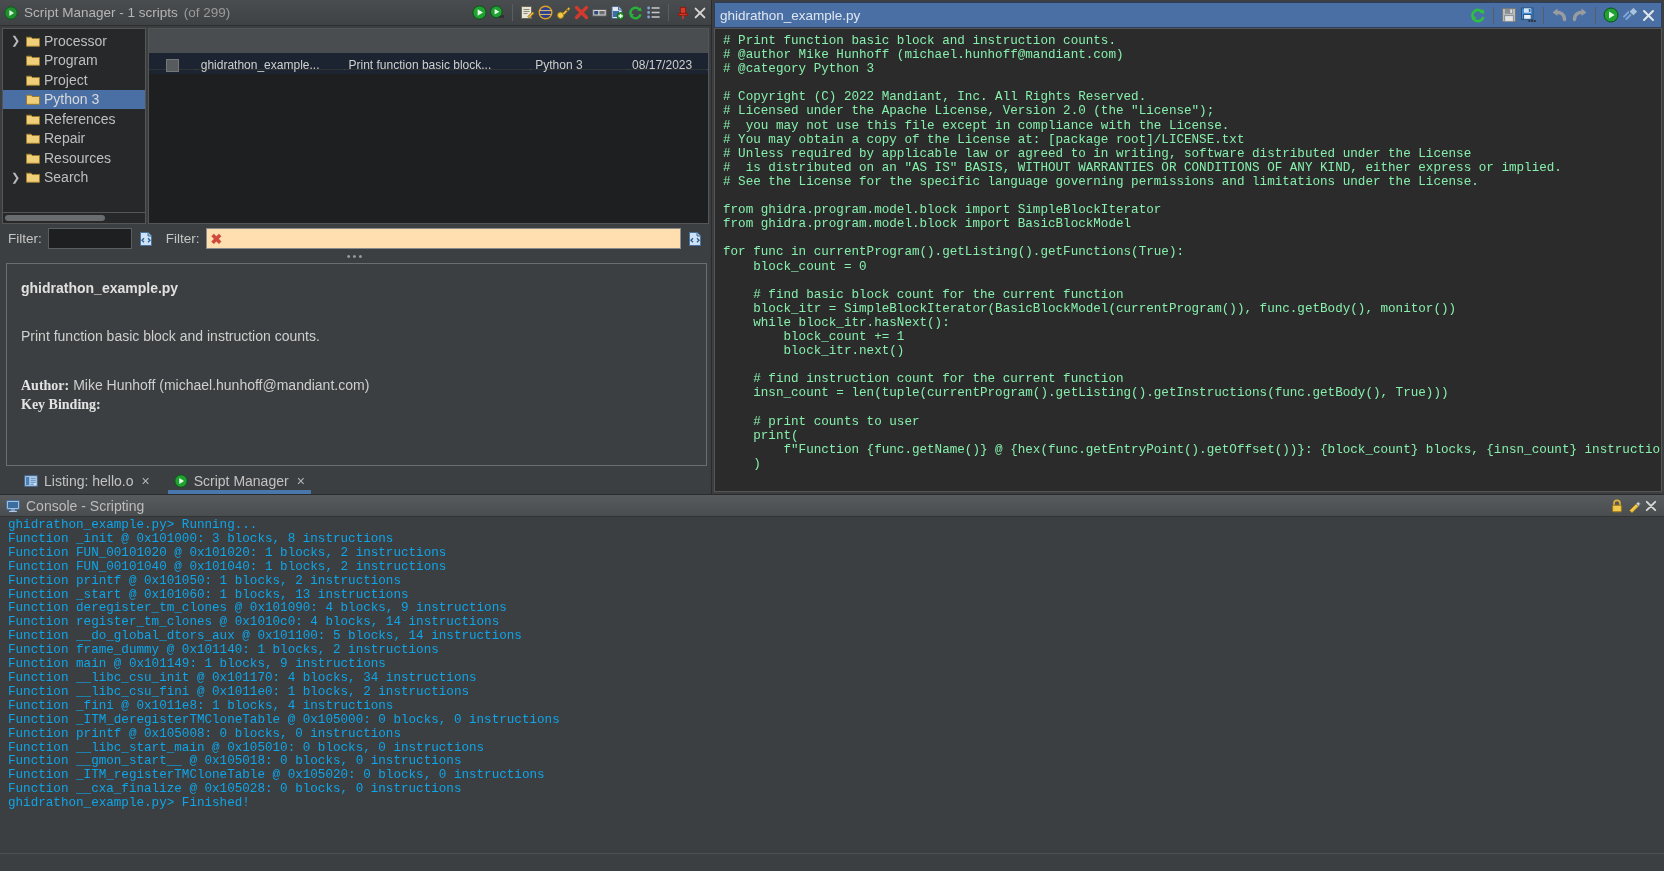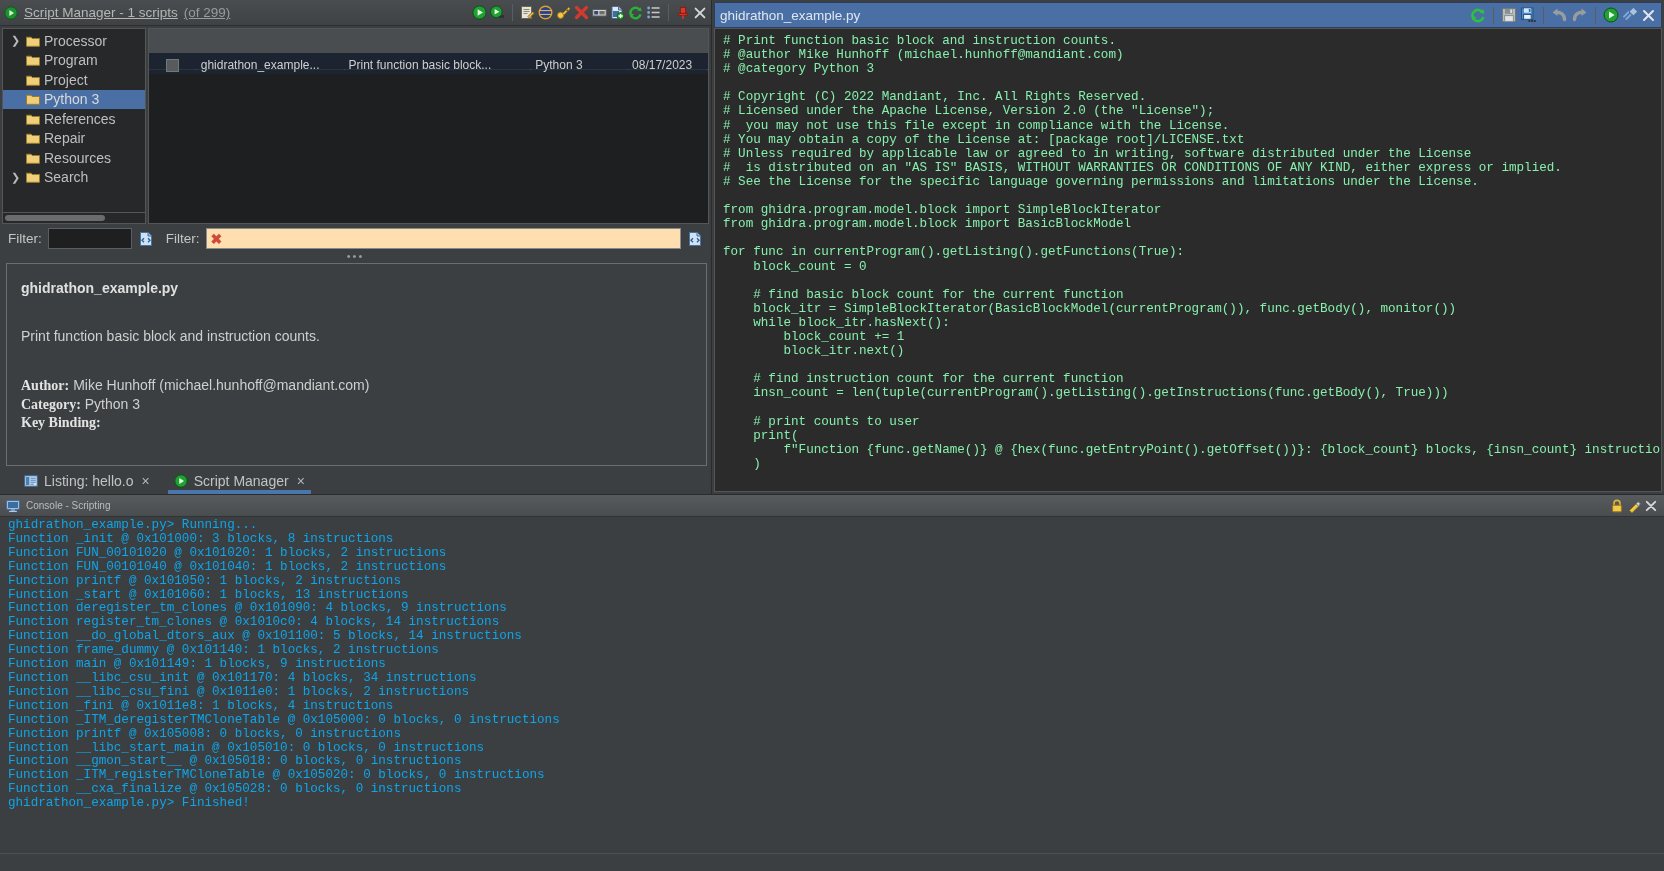--- a/index.html
+++ b/index.html
@@ -23,21 +23,21 @@
     border-right: 1px solid #2b2b2b;
   }
 
   .win-title {
     height: 26px; display: flex; align-items: center;
     background: linear-gradient(#4a4d4f, #3f4244);
     border-bottom: 1px solid #2d2f31;
     padding: 0 4px; gap: 6px;
   }
   .win-title .t-text {
-    color: #b5b5b5; font-size: 13.5px; white-space: nowrap; text-decoration: underline;
+    color: #b5b5b5; font-size: 13.5px; white-space: nowrap;
   }
   .win-title .t-sub { color: #9a9a9a; }
 
   
   .ico { display: inline-block; position: relative; flex: none; }
   .ico svg { display: block; }
   .tb-sep { width: 1px; height: 17px; background: #5b5e60; margin: 0 4px; flex: none; }
 
   .tb-icons { display: flex; align-items: center; gap: 3px; }
 
@@ -141,21 +141,21 @@
     color: #86efac; white-space: pre;
   }
 
   
   #console { flex: 1 1 auto; display: flex; flex-direction: column; background: #3c3f41;
              border-top: 1px solid #2b2b2b; min-height: 0; }
   #con-title {
     height: 22px; display: flex; align-items: center; gap: 6px; padding: 0 6px;
     background: linear-gradient(#585b5d, #4a4d4f); border-bottom: 1px solid #313334;
   }
-  #con-title .t-text { color: #bcbcbc; font-size: 10px; flex: 1 1 auto; }
+  #con-title .t-text { color: #bcbcbc; font-size: 14px; flex: 1 1 auto; }
   #con-out {
     flex: 1 1 auto; background: #3c3f41; overflow: hidden; padding: 2px 0 0 8px;
   }
   #con-out pre {
     font-family: "Liberation Mono", monospace; font-size: 12.6px; line-height: 13.9px;
     color: #0ea5e9; white-space: pre;
   }
   #status-bar { height: 18px; background: #3c3f41; border-top: 1px solid #4e5153; }
 </style>
 </head>
@@ -398,24 +398,20 @@
 
       <div class="dots-handle">•••</div>
 
       <div id="desc-pane">
         <div class="d-title">ghidrathon_example.py</div>
         <div class="d-sum">Print function basic block and instruction counts.</div>
         <div class="d-meta">
           <div>
             <b>Author:</b>
             <span>Mike Hunhoff (michael.hunhoff@mandiant.com)</span>
-          </div>
-          <div>
-            <b>Category:</b>
-            <span>Python 3</span>
           </div>
           <div>
             <b>Key Binding:</b>
             <span></span>
           </div>
         </div>
       </div>
 
       <div id="win-tabs">
         <div class="wtab">

